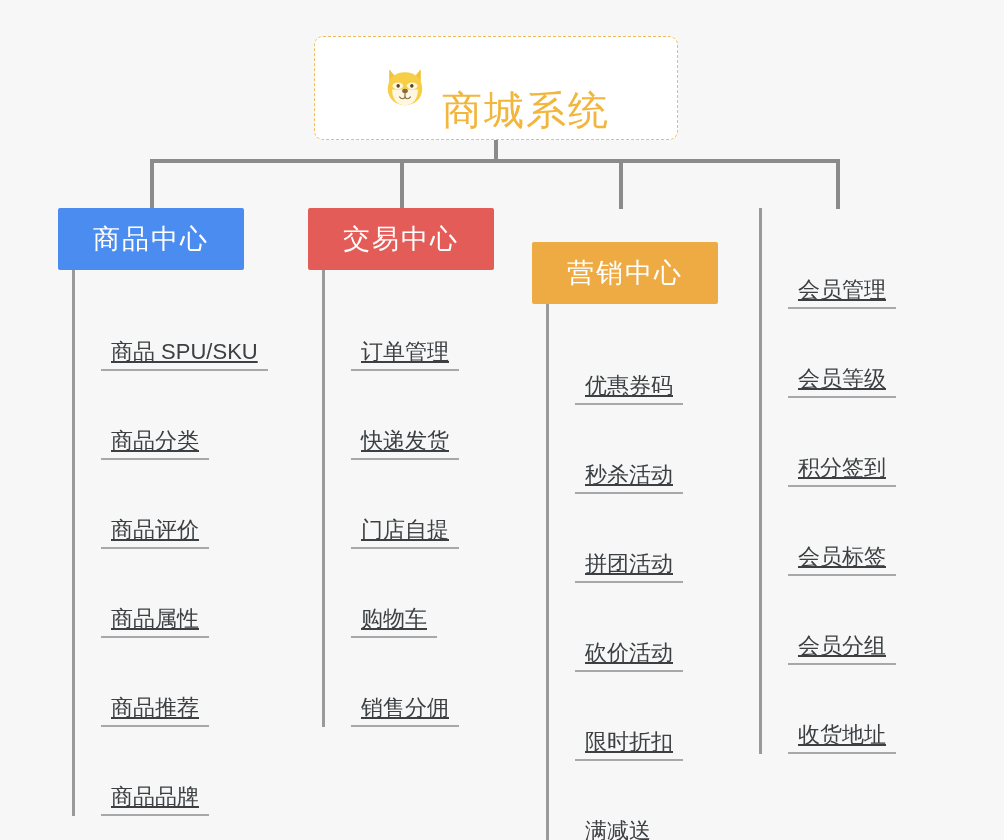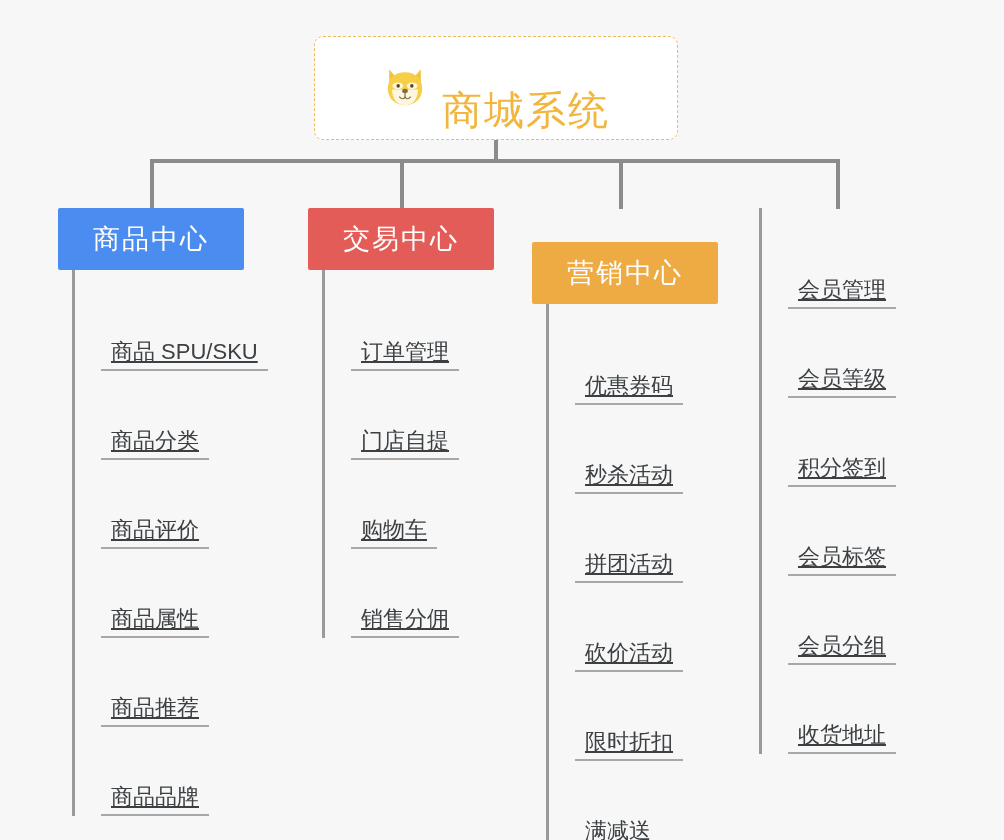--- a/index.html
+++ b/index.html
@@ -176,20 +176,23 @@
     </div>
     <div class="column" style="left: 308px; width: 186px;">
       <div class="cat-box" style="background: rgb(228, 92, 88);">
         <span>交易中心</span>
       </div>
       <div class="leaf-list">
         <div class="leaf-item">
           <span class="leaf-label">订单管理</span>
         </div>
         <div class="leaf-item">
+          <span class="leaf-label">快递发货</span>
+        </div>
+        <div class="leaf-item">
           <span class="leaf-label">门店自提</span>
         </div>
         <div class="leaf-item">
           <span class="leaf-label">购物车</span>
         </div>
         <div class="leaf-item">
           <span class="leaf-label">销售分佣</span>
         </div>
       </div>
     </div>

